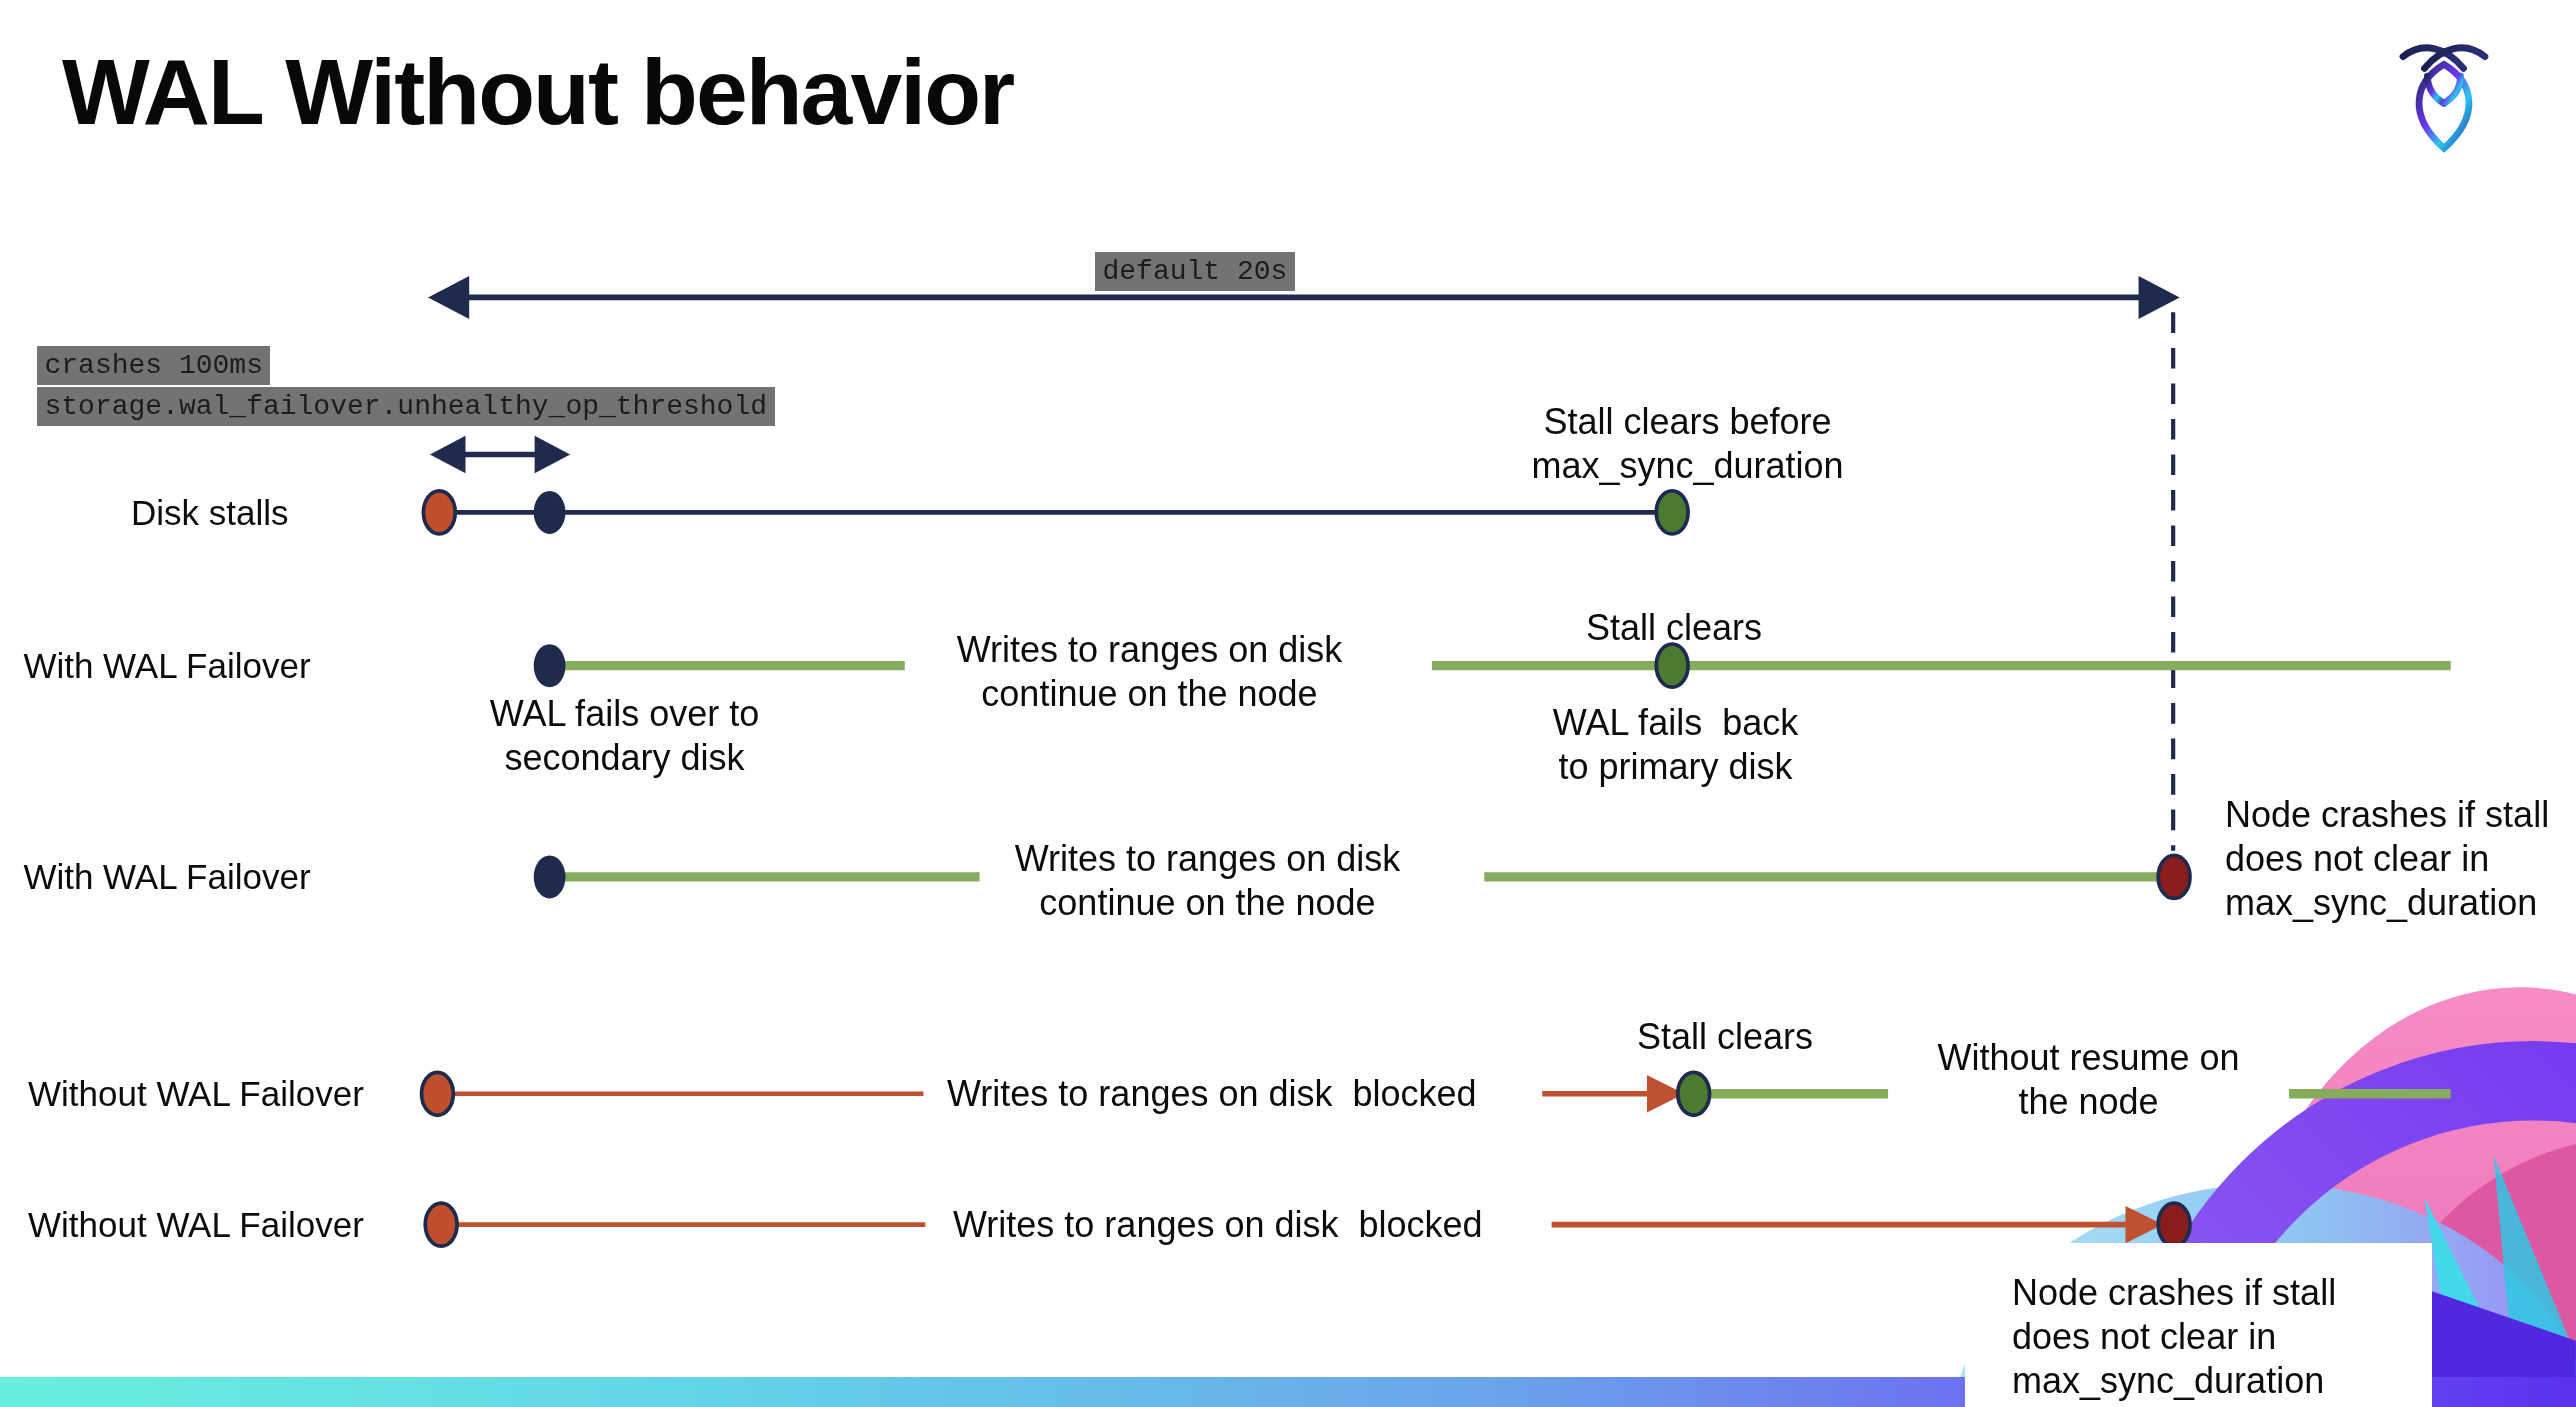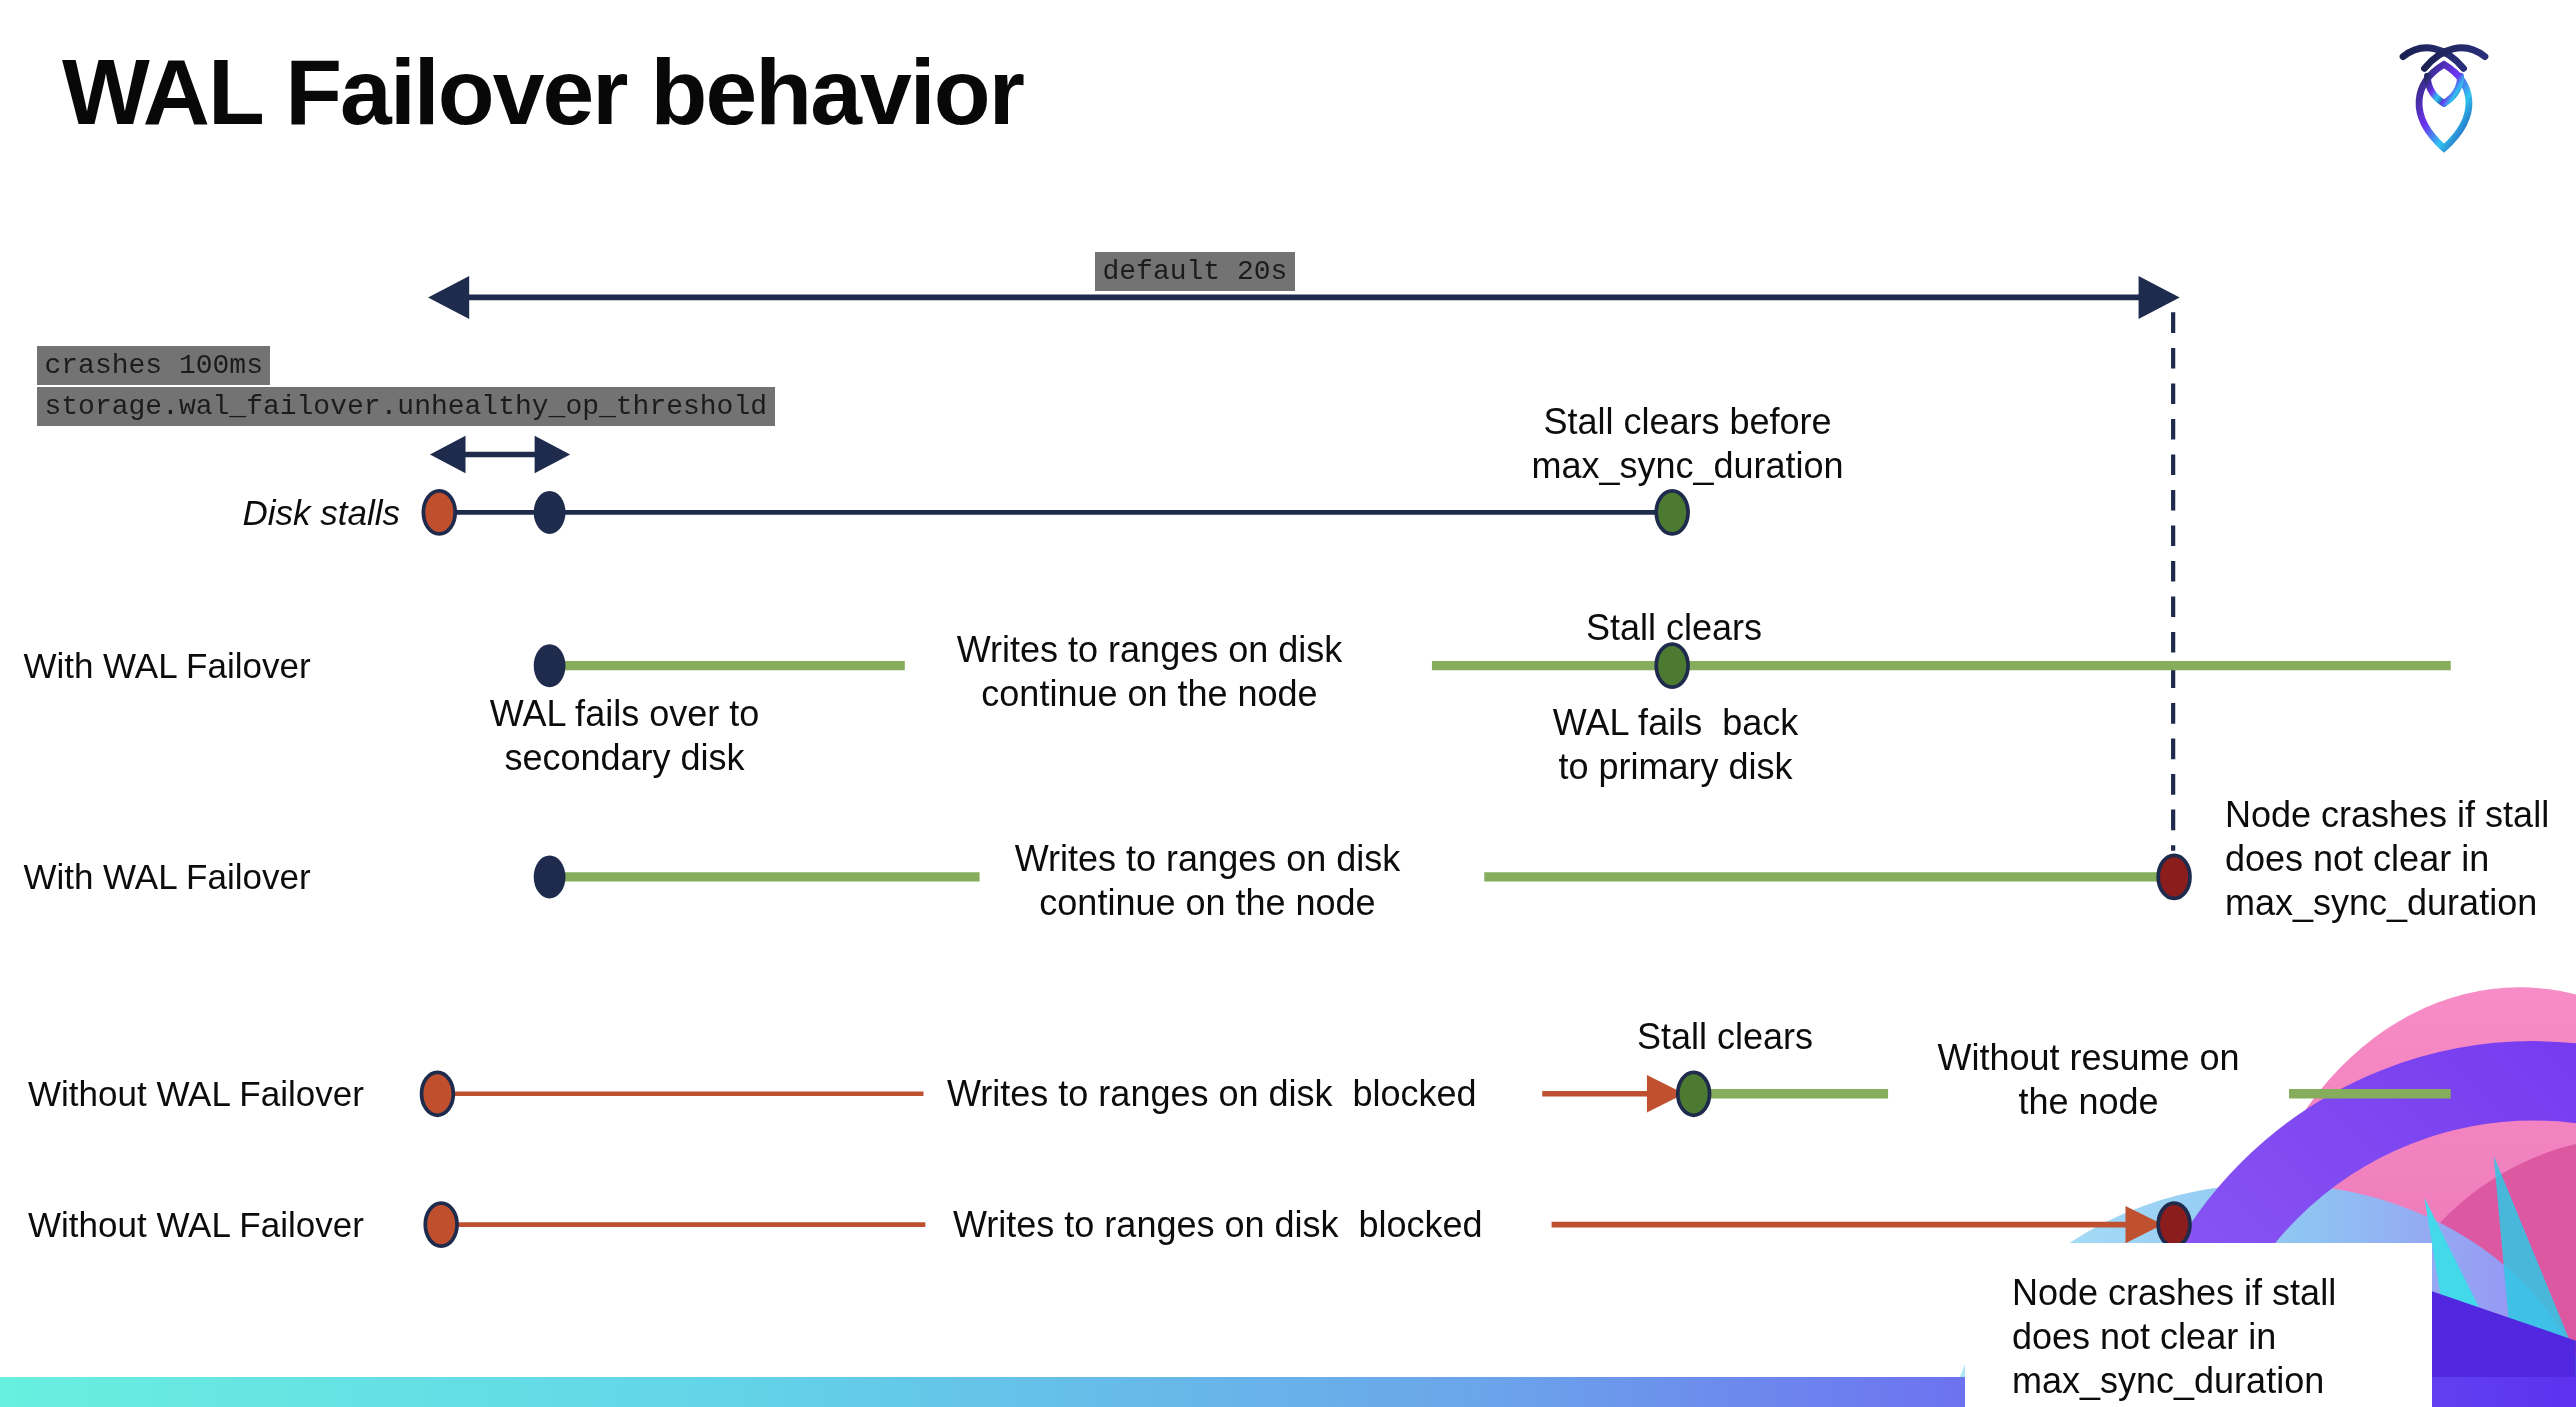--- a/index.html
+++ b/index.html
@@ -16,21 +16,21 @@
   
   .mono{
     font-family:"Liberation Mono",monospace;font-size:28px;line-height:37px;
     color:#1c1c1c;background:#737373;padding:0.9px 7.5px;display:inline-block;
     white-space:pre;z-index:6;
   }
   
   .lbl{font-size:35px;line-height:45px;white-space:nowrap;z-index:7;color:#0c0c0c;}
   .ann{font-size:36px;line-height:44px;white-space:pre-wrap;z-index:7;color:#0c0c0c;}
   .center{text-align:center;}
-  .right{text-align:right;font-style:italic;}
+  .right{}
   
   #diagram{left:0;top:0;z-index:4;}
   #corner-art{right:0;bottom:0;z-index:1;}
   #logo{left:2395px;top:41px;z-index:7;}
   
   #bottom-bar{
     left:0;top:1377px;width:2576px;height:31px;z-index:2;
     background:linear-gradient(90deg,#68efdf 0%,#62d4e8 28%,#6ba4ea 58%,#6e62f2 82%,#5c31ef 100%);
   }
   
@@ -143,21 +143,21 @@
     <g fill="none" stroke-linecap="round">
       <path d="M8,16 C28,0 52,6 70,28" stroke="url(#lg2)" stroke-width="7"></path>
       <path d="M92,16 C72,0 48,6 30,28" stroke="url(#lg2)" stroke-width="7"></path>
       <path d="M50,24 C20,42 12,76 50,110 C88,76 80,42 50,24 Z" stroke="url(#lg1)" stroke-width="7"></path>
       <path d="M50,110 L50,64" stroke="url(#lg1)" stroke-width="7"></path>
       <path d="M50,64 C40,58 33,48 33,36" stroke="url(#lg1)" stroke-width="7"></path>
       <path d="M50,64 C60,58 67,48 67,36" stroke="url(#lg1)" stroke-width="7"></path>
     </g>
   </svg>
 
-  <div id="title" class="abs">WAL Failover behavior</div>
+  <div id="title" class="abs">WAL Without behavior</div>
 
   <div class="abs" style="left:1095px;top:252px;">
     <span class="mono">default 20s</span>
   </div>
   <div class="abs" style="left:37px;top:346px;">
     <span class="mono">crashes 100ms</span>
   </div>
   <div class="abs" style="left:37px;top:387px;">
     <span class="mono">storage.wal_failover.unhealthy_op_threshold</span>
   </div>

